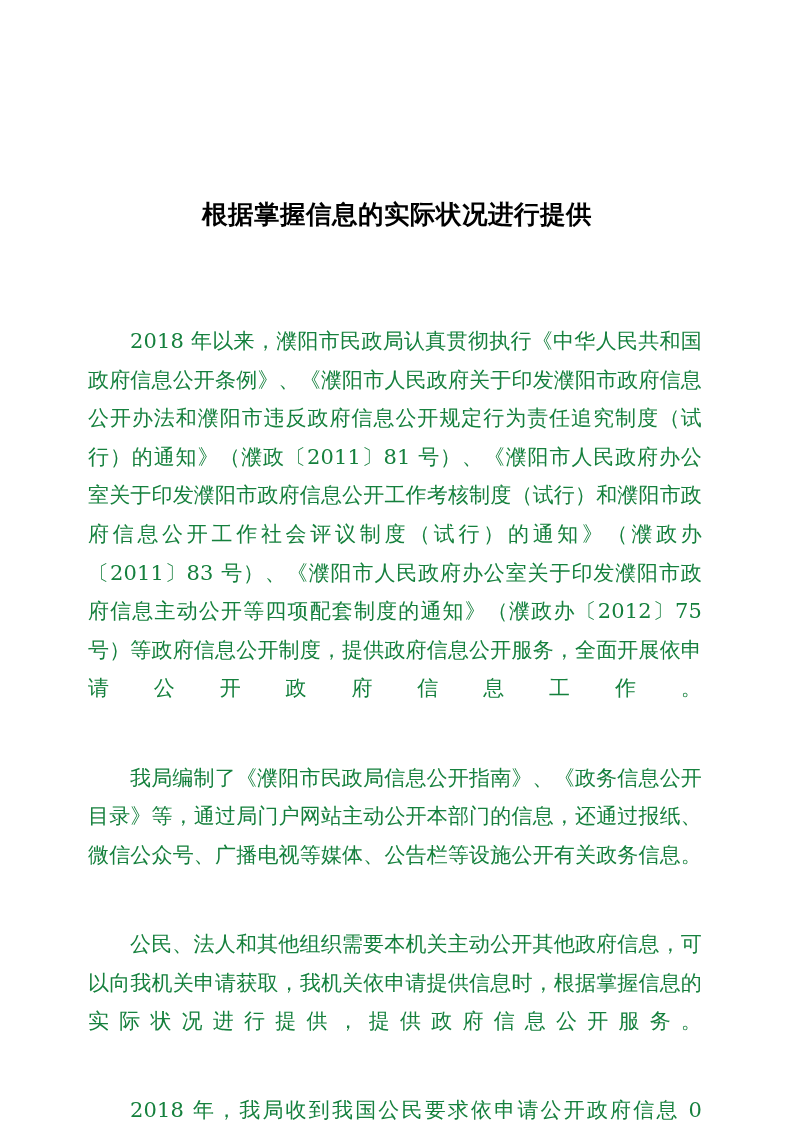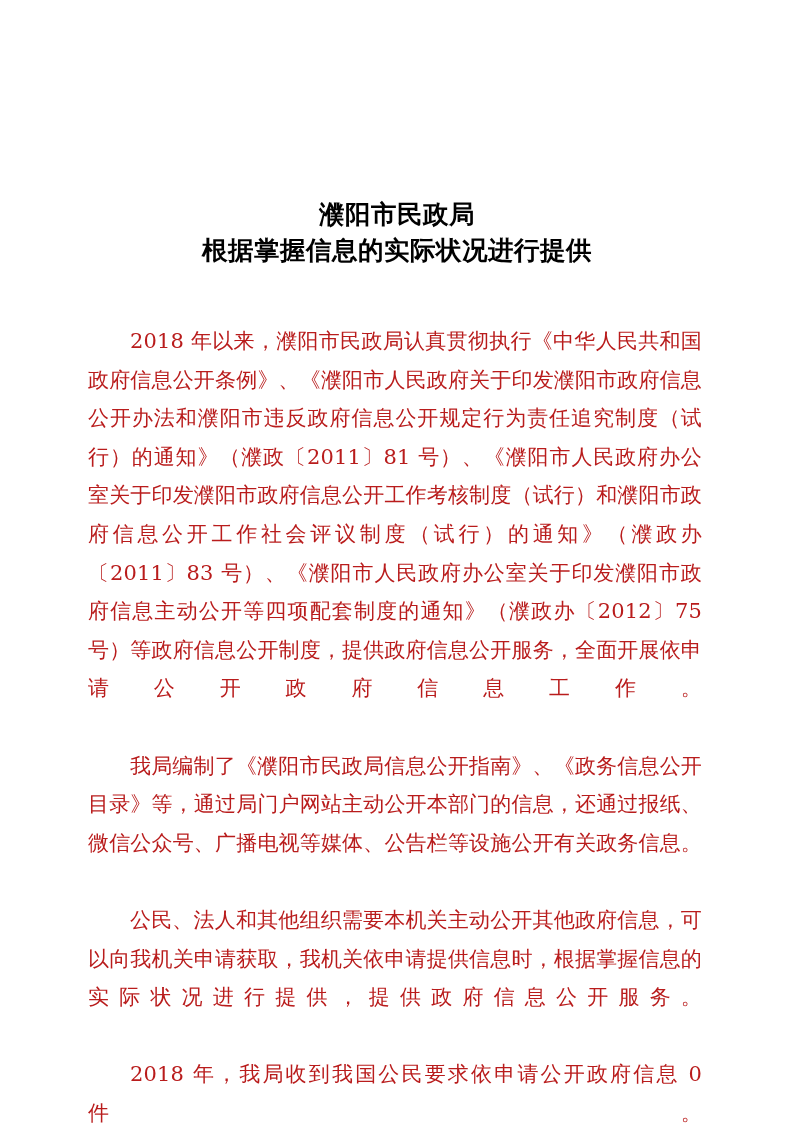--- a/index.html
+++ b/index.html
@@ -42,47 +42,46 @@
     position: absolute;
     left: 88px;
     top: 322px;
     width: 614px;
   }
 
   .para {
     font-family: "DejaVu Serif", "Liberation Serif", serif;
     font-size: 21px;
     line-height: 38.6px;
-    color: #b91c1c;
+    color: #15803d;
     text-align: justify;
     text-justify: inter-ideograph;
     text-indent: 42px;
     margin: 0;
     letter-spacing: 0.15px;
     -webkit-font-feature-settings: normal;
   }
 
   .para + .para {
-    margin-top: 0px;
+    margin-top: 12px;
   }
 
   
   .para:after {
     content: "";
     display: inline-block;
     width: 100%;
   }
 </style>
 </head>
 <body>
 
 <div class="page">
 
   <div class="title-block">
-    <div class="title-line">濮阳市民政局</div>
     <div class="title-line">根据掌握信息的实际状况进行提供</div>
   </div>
 
   <div class="body-block">
     <p class="para">2018 年以来，濮阳市民政局认真贯彻执行《中华人民共和国政府信息公开条例》、《濮阳市人民政府关于印发濮阳市政府信息公开办法和濮阳市违反政府信息公开规定行为责任追究制度（试行）的通知》（濮政〔2011〕81 号）、《濮阳市人民政府办公室关于印发濮阳市政府信息公开工作考核制度（试行）和濮阳市政府信息公开工作社会评议制度（试行）的通知》（濮政办〔2011〕83 号）、《濮阳市人民政府办公室关于印发濮阳市政府信息主动公开等四项配套制度的通知》（濮政办〔2012〕75 号）等政府信息公开制度，提供政府信息公开服务，全面开展依申请公开政府信息工作。</p>
     <p class="para">我局编制了《濮阳市民政局信息公开指南》、《政务信息公开目录》等，通过局门户网站主动公开本部门的信息，还通过报纸、微信公众号、广播电视等媒体、公告栏等设施公开有关政务信息。</p>
     <p class="para">公民、法人和其他组织需要本机关主动公开其他政府信息，可以向我机关申请获取，我机关依申请提供信息时，根据掌握信息的实际状况进行提供，提供政府信息公开服务。</p>
     <p class="para">2018 年，我局收到我国公民要求依申请公开政府信息 0 件。</p>
   </div>
 

